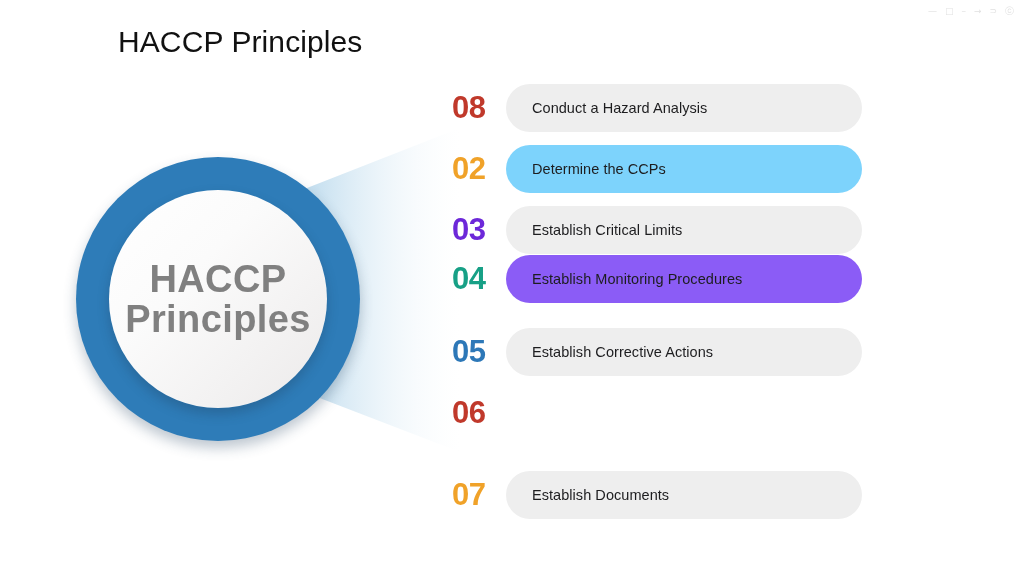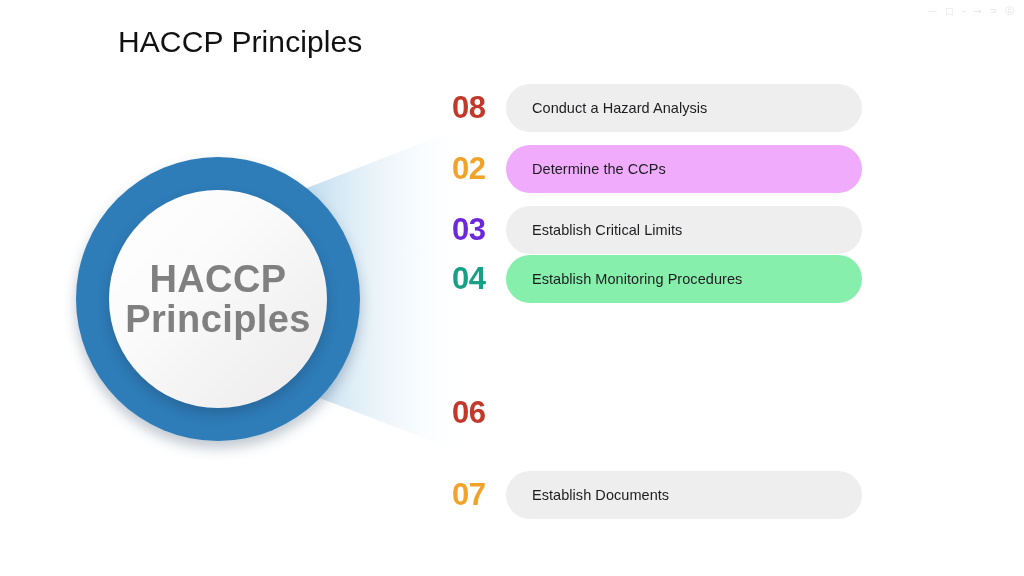--- a/index.html
+++ b/index.html
@@ -191,34 +191,40 @@
 
   <div id="steps">
       <div class="step-row" style="top: 0px;">
         <div class="step-num" style="color: rgb(192, 57, 43);">08</div>
         <div class="step-pill" style="background: rgb(238, 238, 238);">
           <div class="step-text">Conduct a Hazard Analysis</div>
         </div>
       </div>
       <div class="step-row" style="top: 61px;">
         <div class="step-num" style="color: rgb(240, 162, 41);">02</div>
-        <div class="step-pill" style="background: #f0abfc;">
+        <div class="step-pill" style="background: #7dd3fc;">
           <div class="step-text">Determine the CCPs</div>
         </div>
       </div>
       <div class="step-row" style="top: 122px;">
         <div class="step-num" style="color: #6d28d9;">03</div>
         <div class="step-pill" style="background: rgb(238, 238, 238);">
           <div class="step-text">Establish Critical Limits</div>
         </div>
       </div>
       <div class="step-row" style="top: 171px;">
         <div class="step-num" style="color: rgb(23, 160, 134);">04</div>
-        <div class="step-pill" style="background: #86efac;">
+        <div class="step-pill" style="background: #8b5cf6;">
           <div class="step-text">Establish Monitoring Procedures</div>
+        </div>
+      </div>
+      <div class="step-row" style="top: 244px;">
+        <div class="step-num" style="color: rgb(45, 120, 184);">05</div>
+        <div class="step-pill" style="background: rgb(238, 238, 238);">
+          <div class="step-text">Establish Corrective Actions</div>
         </div>
       </div>
       <div class="step-row" style="top: 305px;">
         <div class="step-num" style="color: rgb(192, 57, 43);">06</div>
       </div>
       <div class="step-row" style="top: 387px;">
         <div class="step-num" style="color: rgb(240, 162, 41);">07</div>
         <div class="step-pill" style="background: rgb(238, 238, 238);">
           <div class="step-text">Establish Documents</div>
         </div>

